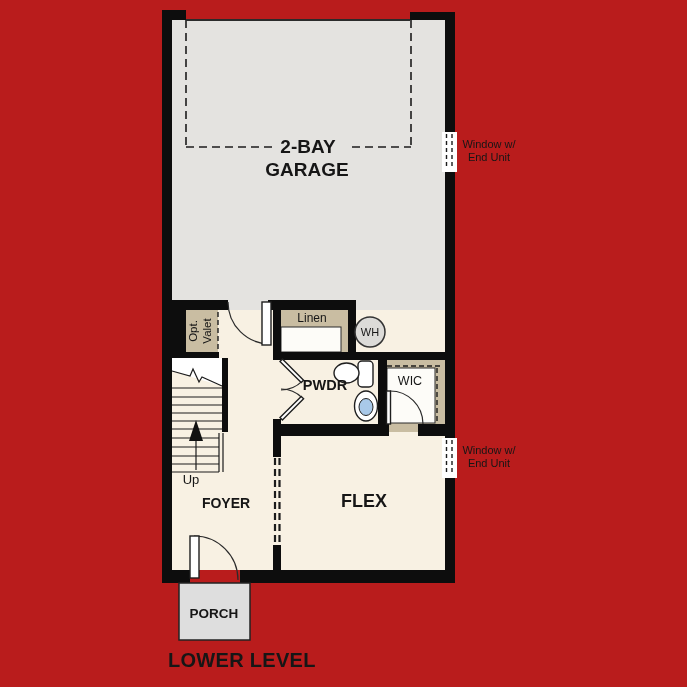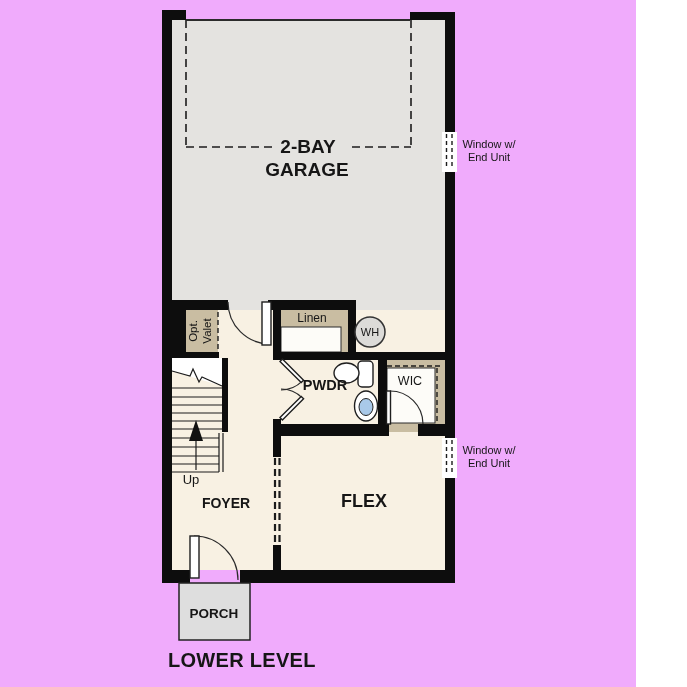--- a/index.html
+++ b/index.html
@@ -1,16 +1,16 @@
 <!DOCTYPE html>
 <html><head>
 <meta charset="utf-8">
 <style>
   html,body{margin:0;padding:0;background:#ffffff;}
-  .stage{position:relative;width:636px;height:687px;background:#f0abfc;overflow:hidden;}
+  .stage{position:relative;width:687px;height:687px;background:#b91c1c;overflow:hidden;}
   svg{display:block;}
   svg text{font-family:"Liberation Sans","DejaVu Sans",sans-serif;fill:#161616;}
   .b{font-weight:700;}
   .wall{fill:#0d0d0d;stroke:none;}
   .leaf{fill:#ffffff;stroke:#1f1f1f;stroke-width:1.4;}
   .arc{fill:none;stroke:#2b2b2b;stroke-width:1.2;}
   .thinline{stroke:#1c1c1c;stroke-width:1.2;fill:none;}
   .dashline{stroke:#1c1c1c;fill:none;}
   .inset{fill:#fdfcf8;stroke:#2a2a2a;stroke-width:1;}
 </style>

